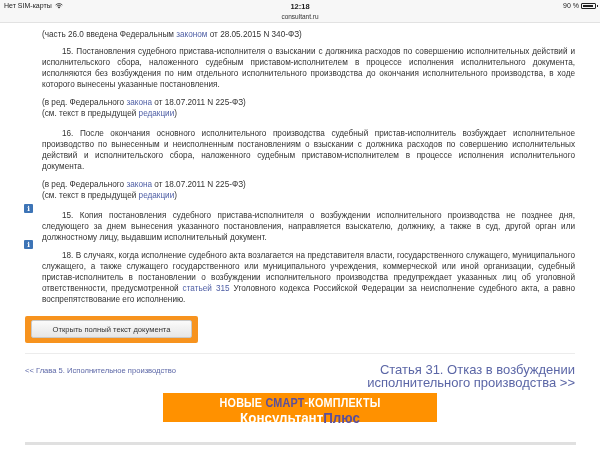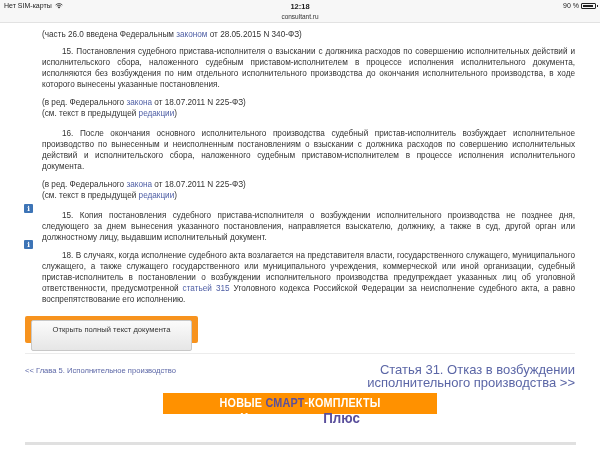--- a/index.html
+++ b/index.html
@@ -18,27 +18,27 @@
 
   .content { position: absolute; left: 42px; top: 29px; width: 533px; font-size: 8.2px; line-height: 11px; color: #333; }
   .p { text-align: justify; text-indent: 20px; margin-bottom: 7px; }
   .note { margin: 0; line-height: 11px; }
   .note-group { margin-bottom: 9px; }
   a.lnk { color: #4e5ea5; text-decoration: none; }
 
   .info-icon { position: absolute; left: 24px; width: 9px; height: 9px; background: #3d74b6; border-radius: 1px; color: #fff; font-size: 7px; line-height: 9px; text-align: center; font-weight: bold; font-family: "DejaVu Serif", serif; }
 
   .open-wrap { position: absolute; left: 25px; top: 316px; width: 173px; height: 27px; background: #f7931e; border-radius: 2px; }
-  .open-btn { position: absolute; left: 6px; top: 4px; width: 161px; height: 31px; background: linear-gradient(#fbfbfb, #e6e6e6); border: 1px solid #c8c8c8; border-radius: 2px; font-size: 7.6px; color: #333; text-align: center; line-height: 17px; }
+  .open-btn { position: absolute; left: 6px; top: 4px; width: 161px; height: 18px; background: linear-gradient(#fbfbfb, #e6e6e6); border: 1px solid #c8c8c8; border-radius: 2px; font-size: 7.6px; color: #333; text-align: center; line-height: 17px; }
 
   .divider { position: absolute; left: 25px; top: 353px; width: 550px; height: 1px; background: #ececec; }
   .nav-prev { position: absolute; left: 25px; top: 366px; font-size: 7.6px; color: #5b66a6; }
   .nav-next { position: absolute; right: 25px; top: 364px; width: 220px; text-align: right; font-size: 13px; line-height: 12.5px; color: #5b66a6; }
 
-  .banner { position: absolute; left: 163px; top: 393px; width: 274px; height: 21px; background: #ff9100; text-align: center; font-family: "Liberation Sans", sans-serif; font-weight: bold; color: #fff; }
+  .banner { position: absolute; left: 163px; top: 393px; width: 274px; height: 29px; background: #ff9100; text-align: center; font-family: "Liberation Sans", sans-serif; font-weight: bold; color: #fff; }
   .banner .l1 { font-size: 12px; line-height: 14px; padding-top: 3px; letter-spacing: 0.2px; transform: scaleX(0.9); }
   .banner .l2 { font-size: 14.5px; line-height: 16px; transform: scaleX(0.92); }
   .banner .accent { color: #5a4f9c; }
 
   .bottom-bar { position: absolute; left: 25px; top: 442px; width: 551px; height: 3px; background: #e0e0e0; }
 </style>
 </head>
 <body>
 
 <div class="statusbar">

